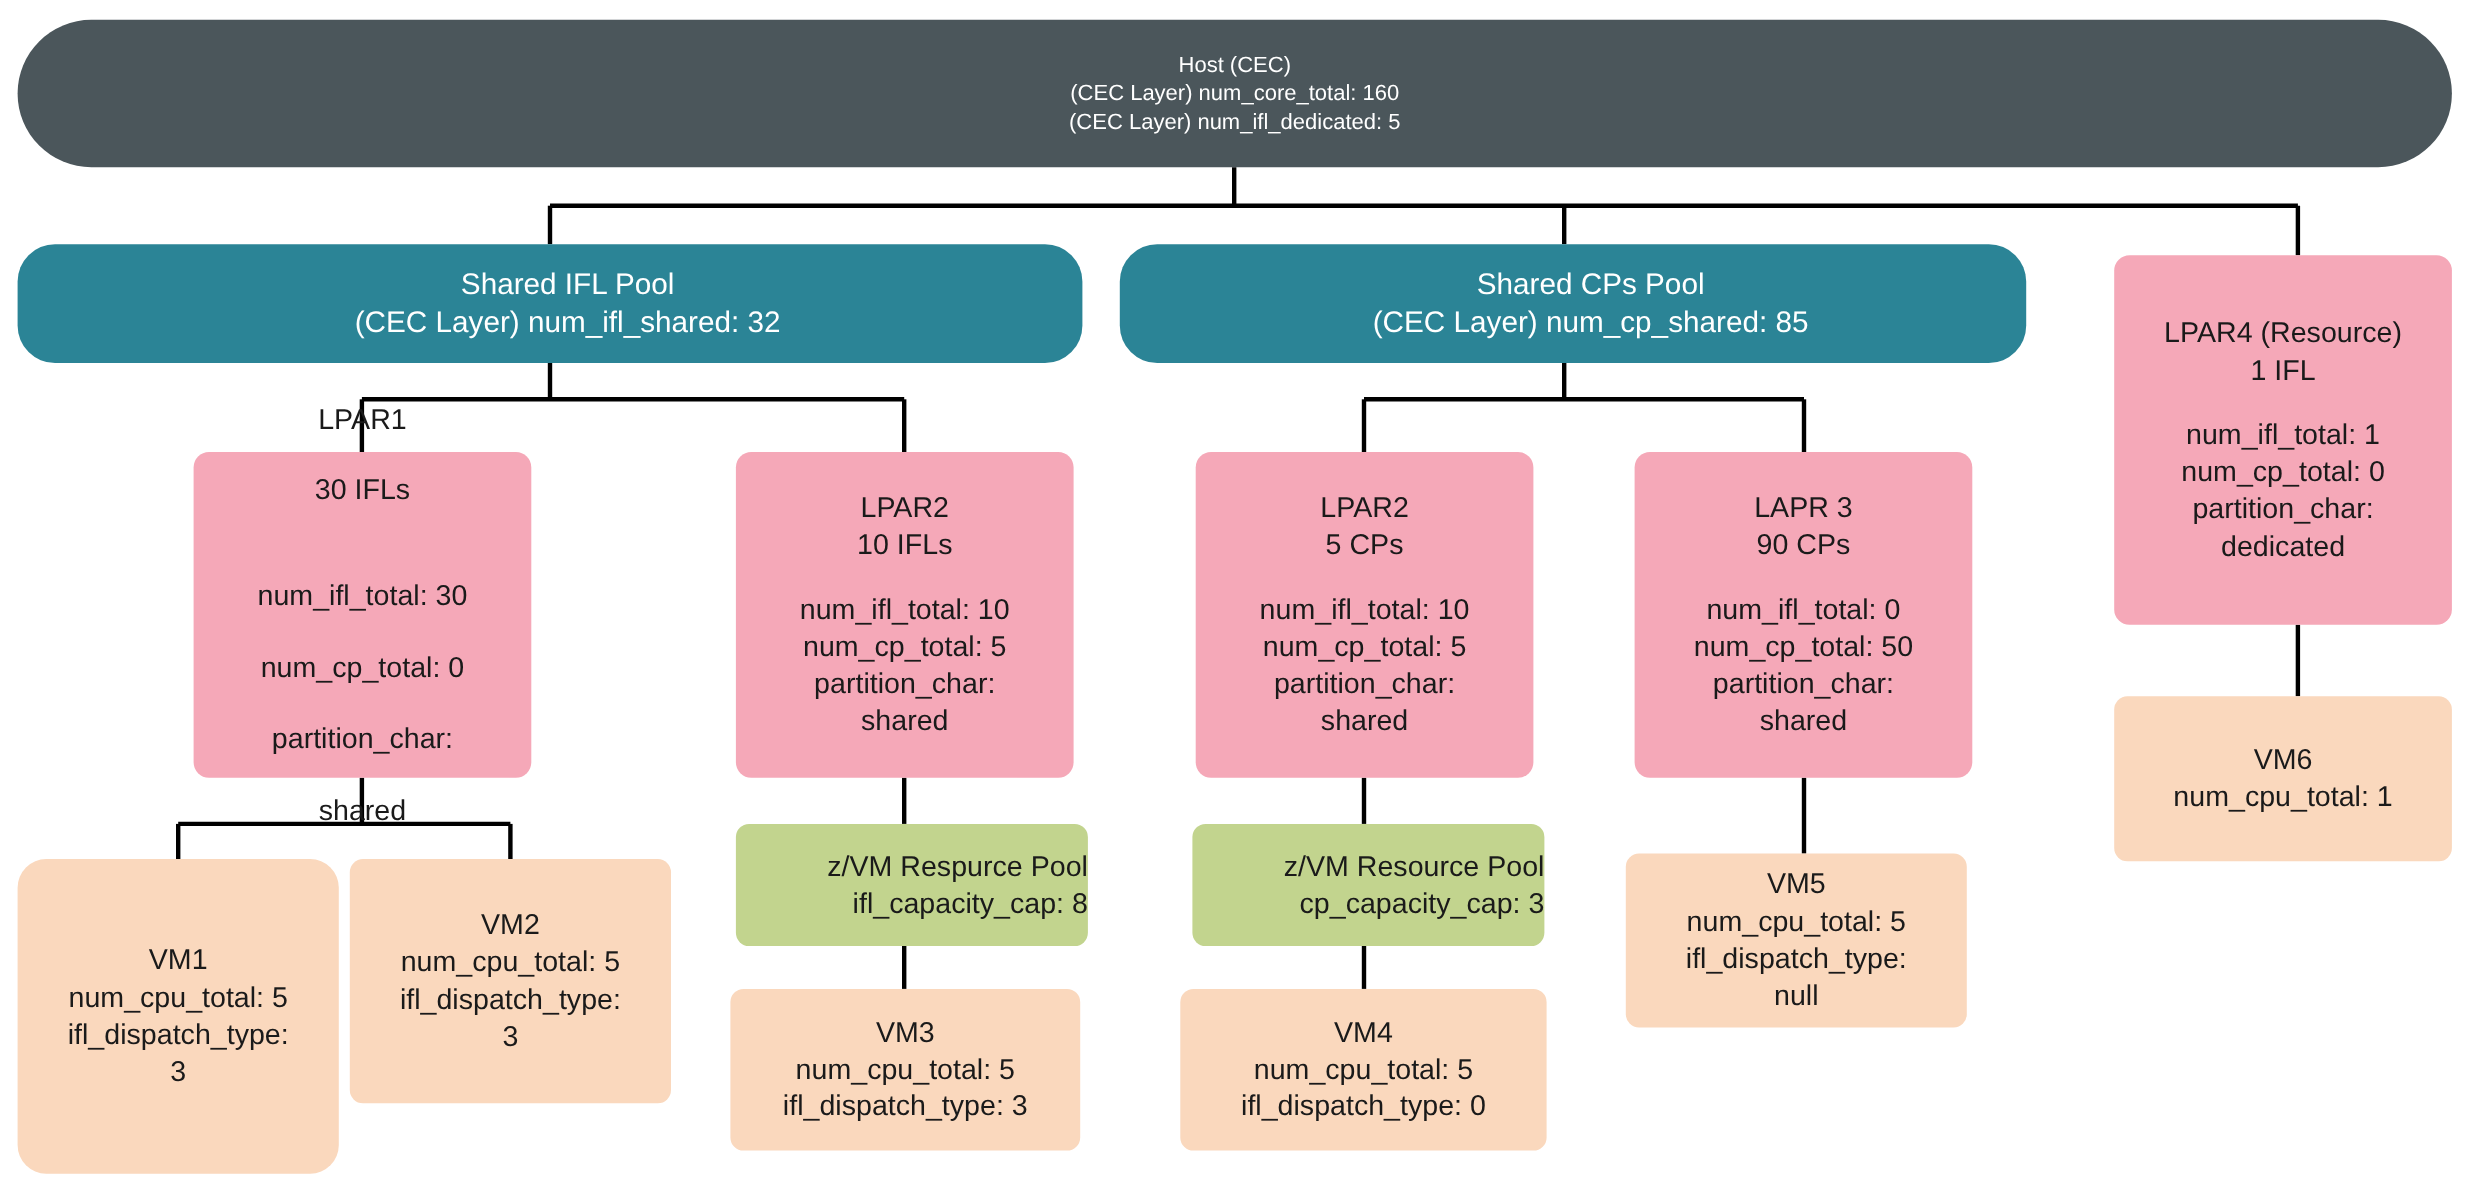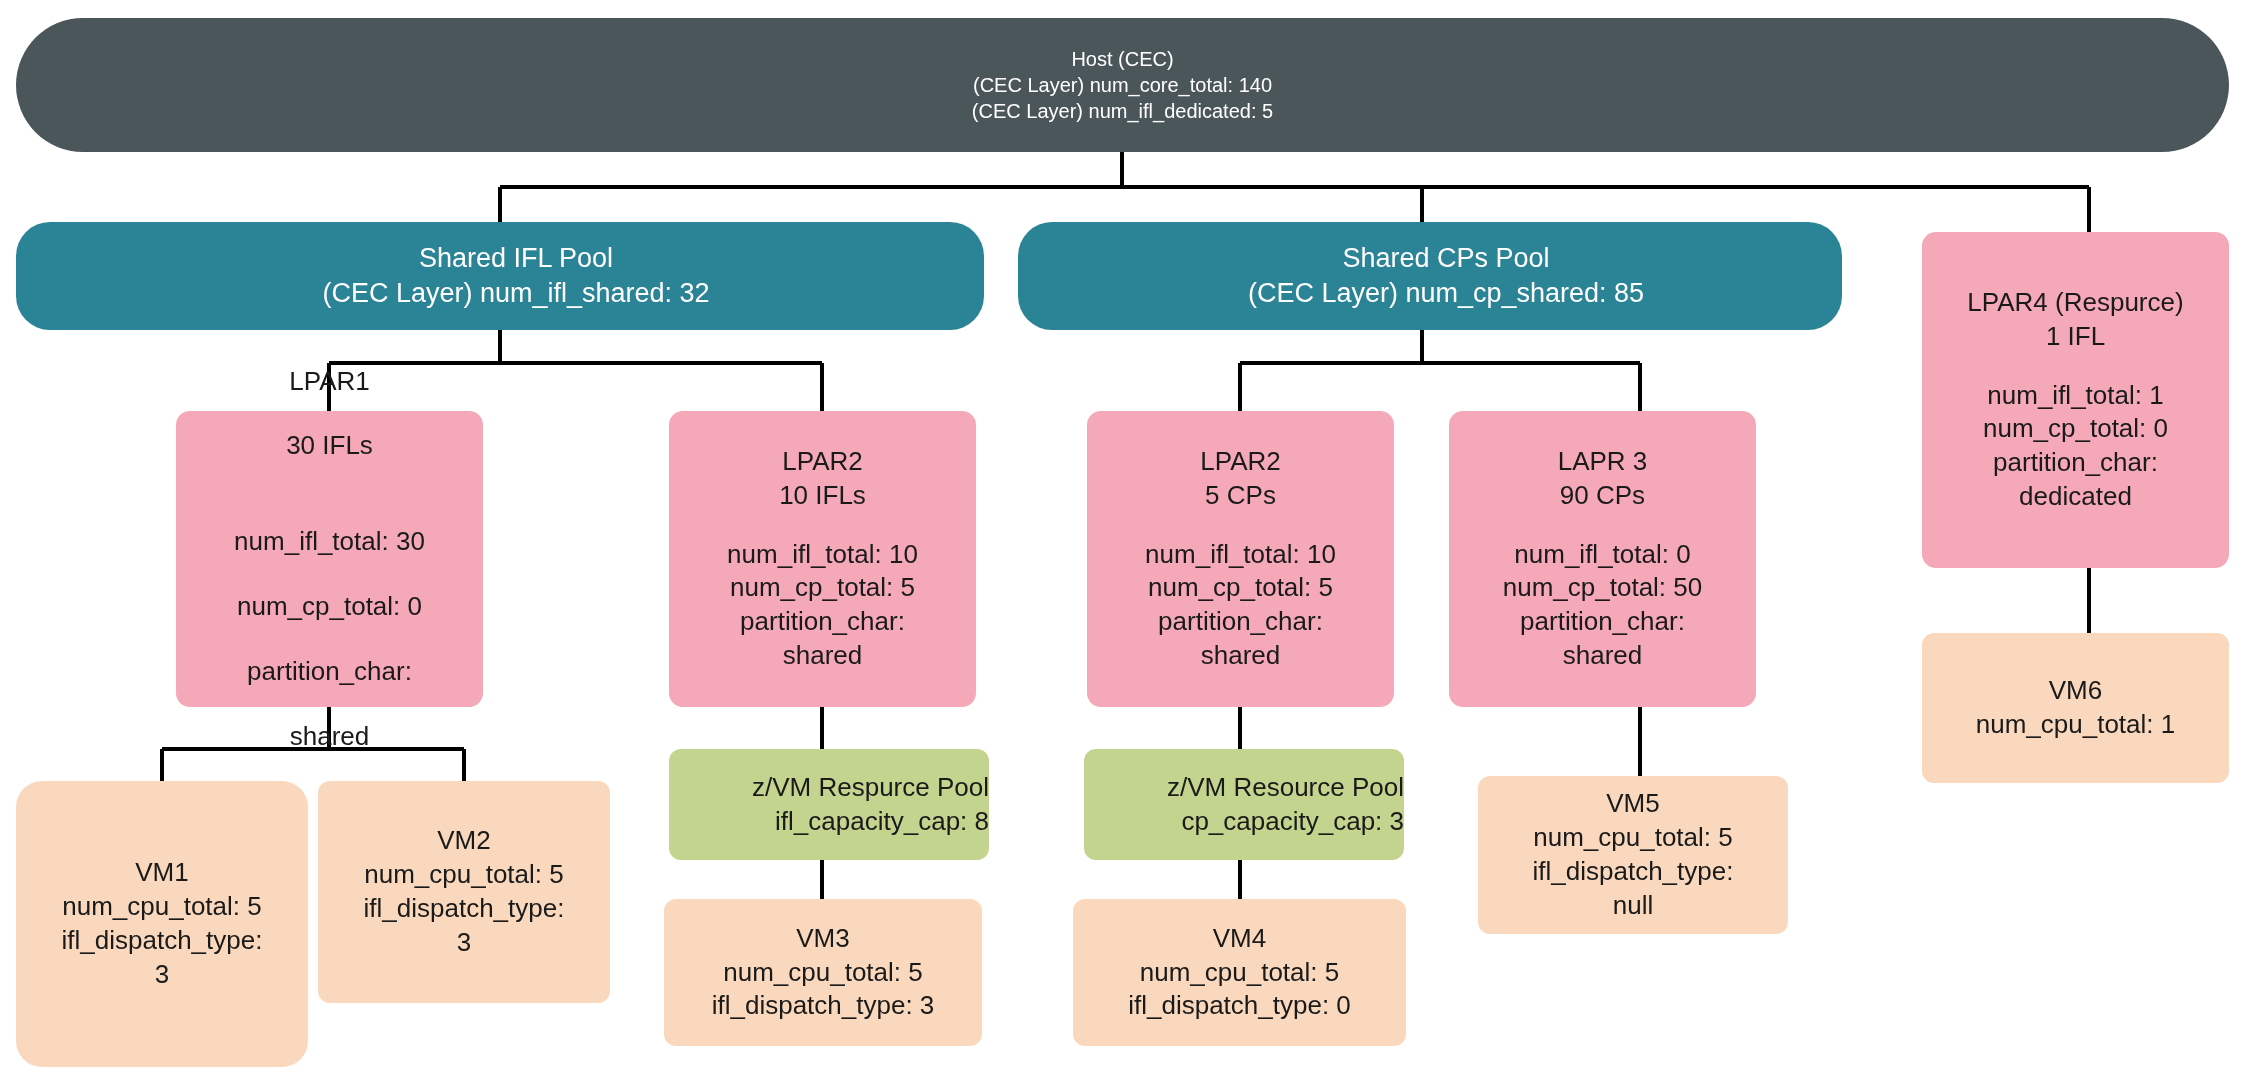--- a/index.html
+++ b/index.html
@@ -120,36 +120,36 @@
       <path d="M 1240 860 L 1240 899"></path>
 
       <path d="M 1640 707 L 1640 776"></path>
 
       <path d="M 2089 568 L 2089 633"></path>
     </g>
   </svg>
 
   <div class="node n-host" style="left:16px; top:18px; width:2213px; height:134px;">
     <span class="line">Host (CEC)</span>
-    <span class="line">(CEC Layer) num_core_total: 140</span>
+    <span class="line">(CEC Layer) num_core_total: 160</span>
     <span class="line">(CEC Layer) num_ifl_dedicated: 5</span>
   </div>
 
   <div class="node n-pool" style="left:16px; top:222px; width:968px; height:108px;">
     <span class="line">Shared IFL Pool</span>
     <span class="line">(CEC Layer) num_ifl_shared: 32</span>
   </div>
 
   <div class="node n-pool" style="left:1018px; top:222px; width:824px; height:108px;">
     <span class="line">Shared CPs Pool</span>
     <span class="line">(CEC Layer) num_cp_shared: 85</span>
   </div>
 
   <div class="node n-lpar" style="left:1922px; top:232px; width:307px; height:336px;">
-    <span class="line">LPAR4 (Respurce)</span>
+    <span class="line">LPAR4 (Resource)</span>
     <span class="line">1 IFL</span>
     <span class="gap"></span>
     <span class="line">num_ifl_total: 1</span>
     <span class="line">num_cp_total: 0</span>
     <span class="line">partition_char:</span>
     <span class="line">dedicated</span>
   </div>
 
   <div class="node n-lpar" style="left:176px; top:411px; width:307px; height:296px;gap:31px;">
     <span class="line">LPAR1</span>
@@ -174,21 +174,21 @@
   <div class="node n-lpar" style="left:1087px; top:411px; width:307px; height:296px;">
     <span class="line">LPAR2</span>
     <span class="line">5 CPs</span>
     <span class="gap"></span>
     <span class="line">num_ifl_total: 10</span>
     <span class="line">num_cp_total: 5</span>
     <span class="line">partition_char:</span>
     <span class="line">shared</span>
   </div>
 
-  <div class="node n-lpar" style="left:1449px; top:411px; width:307px; height:296px;">
+  <div class="node n-lpar" style="left:1486px; top:411px; width:307px; height:296px;">
     <span class="line">LAPR 3</span>
     <span class="line">90 CPs</span>
     <span class="gap"></span>
     <span class="line">num_ifl_total: 0</span>
     <span class="line">num_cp_total: 50</span>
     <span class="line">partition_char:</span>
     <span class="line">shared</span>
   </div>
 
   <div class="node n-zvm" style="left:669px; top:749px; width:320px; height:111px;">

